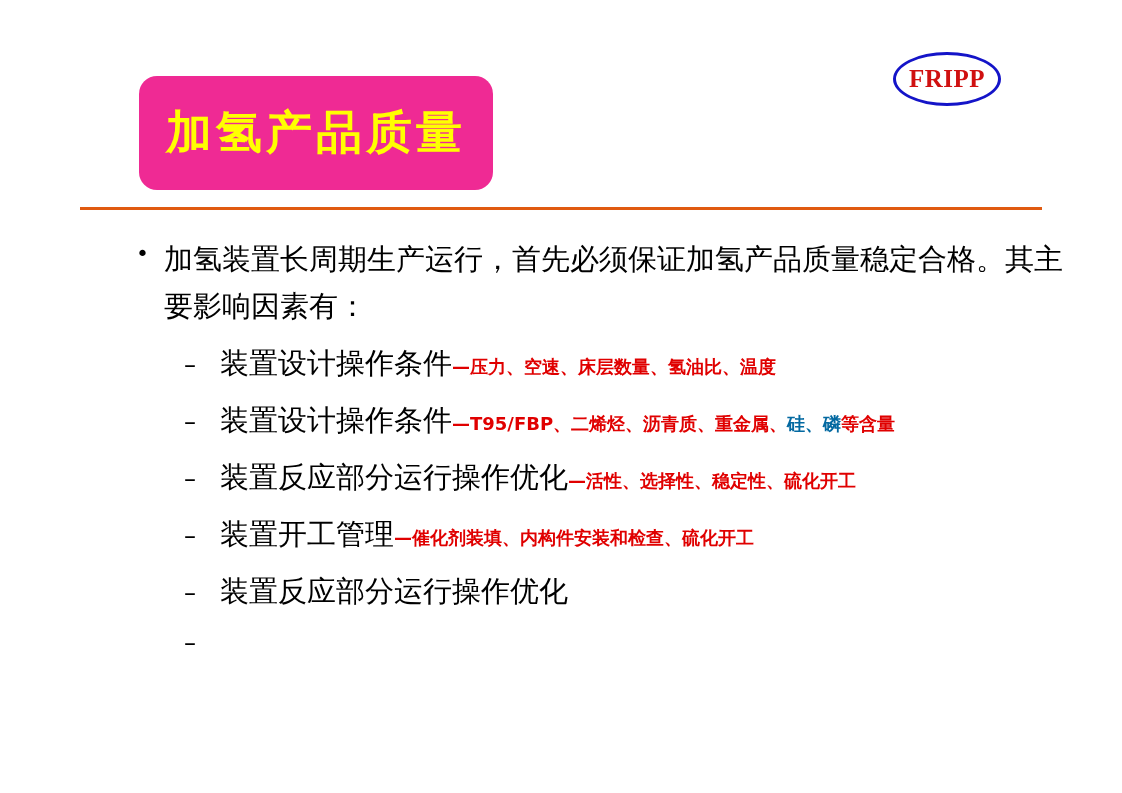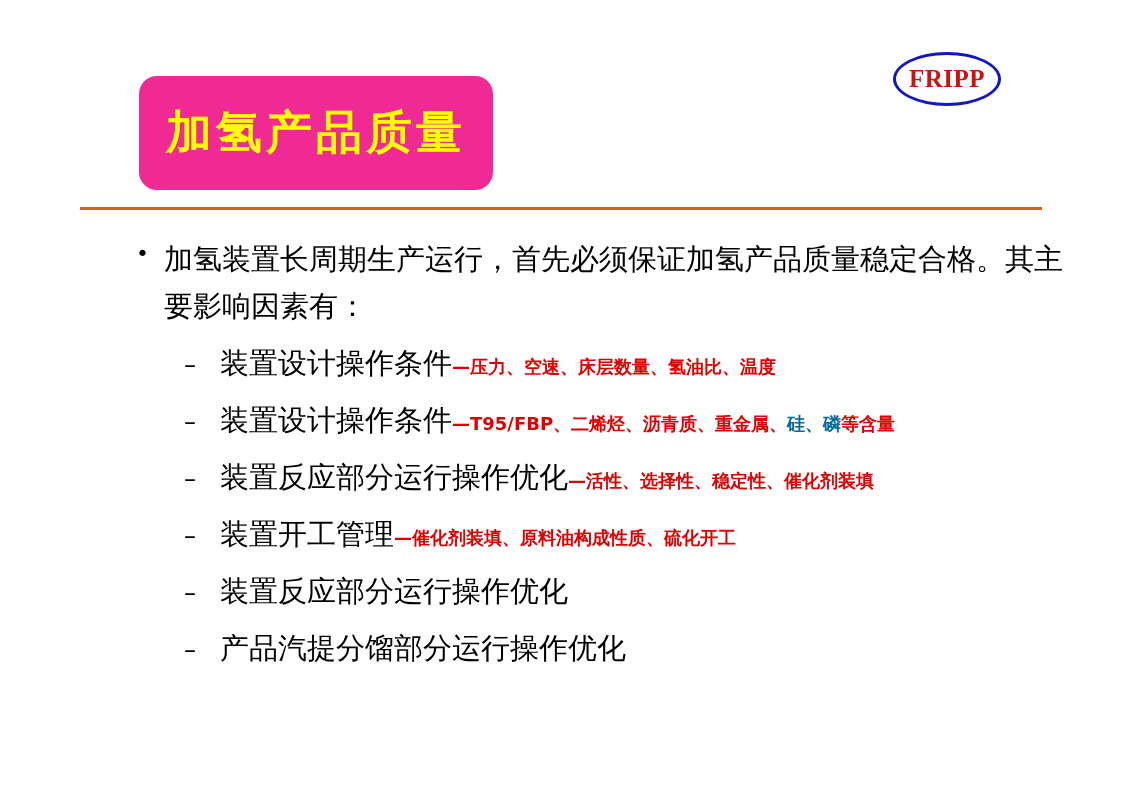--- a/index.html
+++ b/index.html
@@ -170,34 +170,33 @@
 
       <div class="lvl2">
         <span class="dash">–</span>
         <span class="main">装置设计操作条件</span>
         <span class="tail"><span>—T95/FBP、二烯烃、沥青质、重金属、</span><span class="blue">硅、磷</span><span>等含量</span></span>
       </div>
 
       <div class="lvl2">
         <span class="dash">–</span>
         <span class="main">装置反应部分运行操作优化</span>
-        <span class="tail"><span>—活性、选择性、稳定性、催化剂装填</span></span>
+        <span class="tail"><span>—活性、选择性、稳定性、硫化开工</span></span>
       </div>
 
       <div class="lvl2">
         <span class="dash">–</span>
         <span class="main">装置开工管理</span>
-        <span class="tail"><span>—催化剂装填、原料油构成性质、硫化开工</span></span>
+        <span class="tail"><span>—催化剂装填、内构件安装和检查、硫化开工</span></span>
       </div>
 
       <div class="lvl2">
         <span class="dash">–</span>
         <span class="main">装置反应部分运行操作优化</span>
       </div>
 
       <div class="lvl2">
         <span class="dash">–</span>
-        <span class="main">产品汽提分馏部分运行操作优化</span>
       </div>
 
     </div>
   </div>
 </div>
 
 </body></html>

